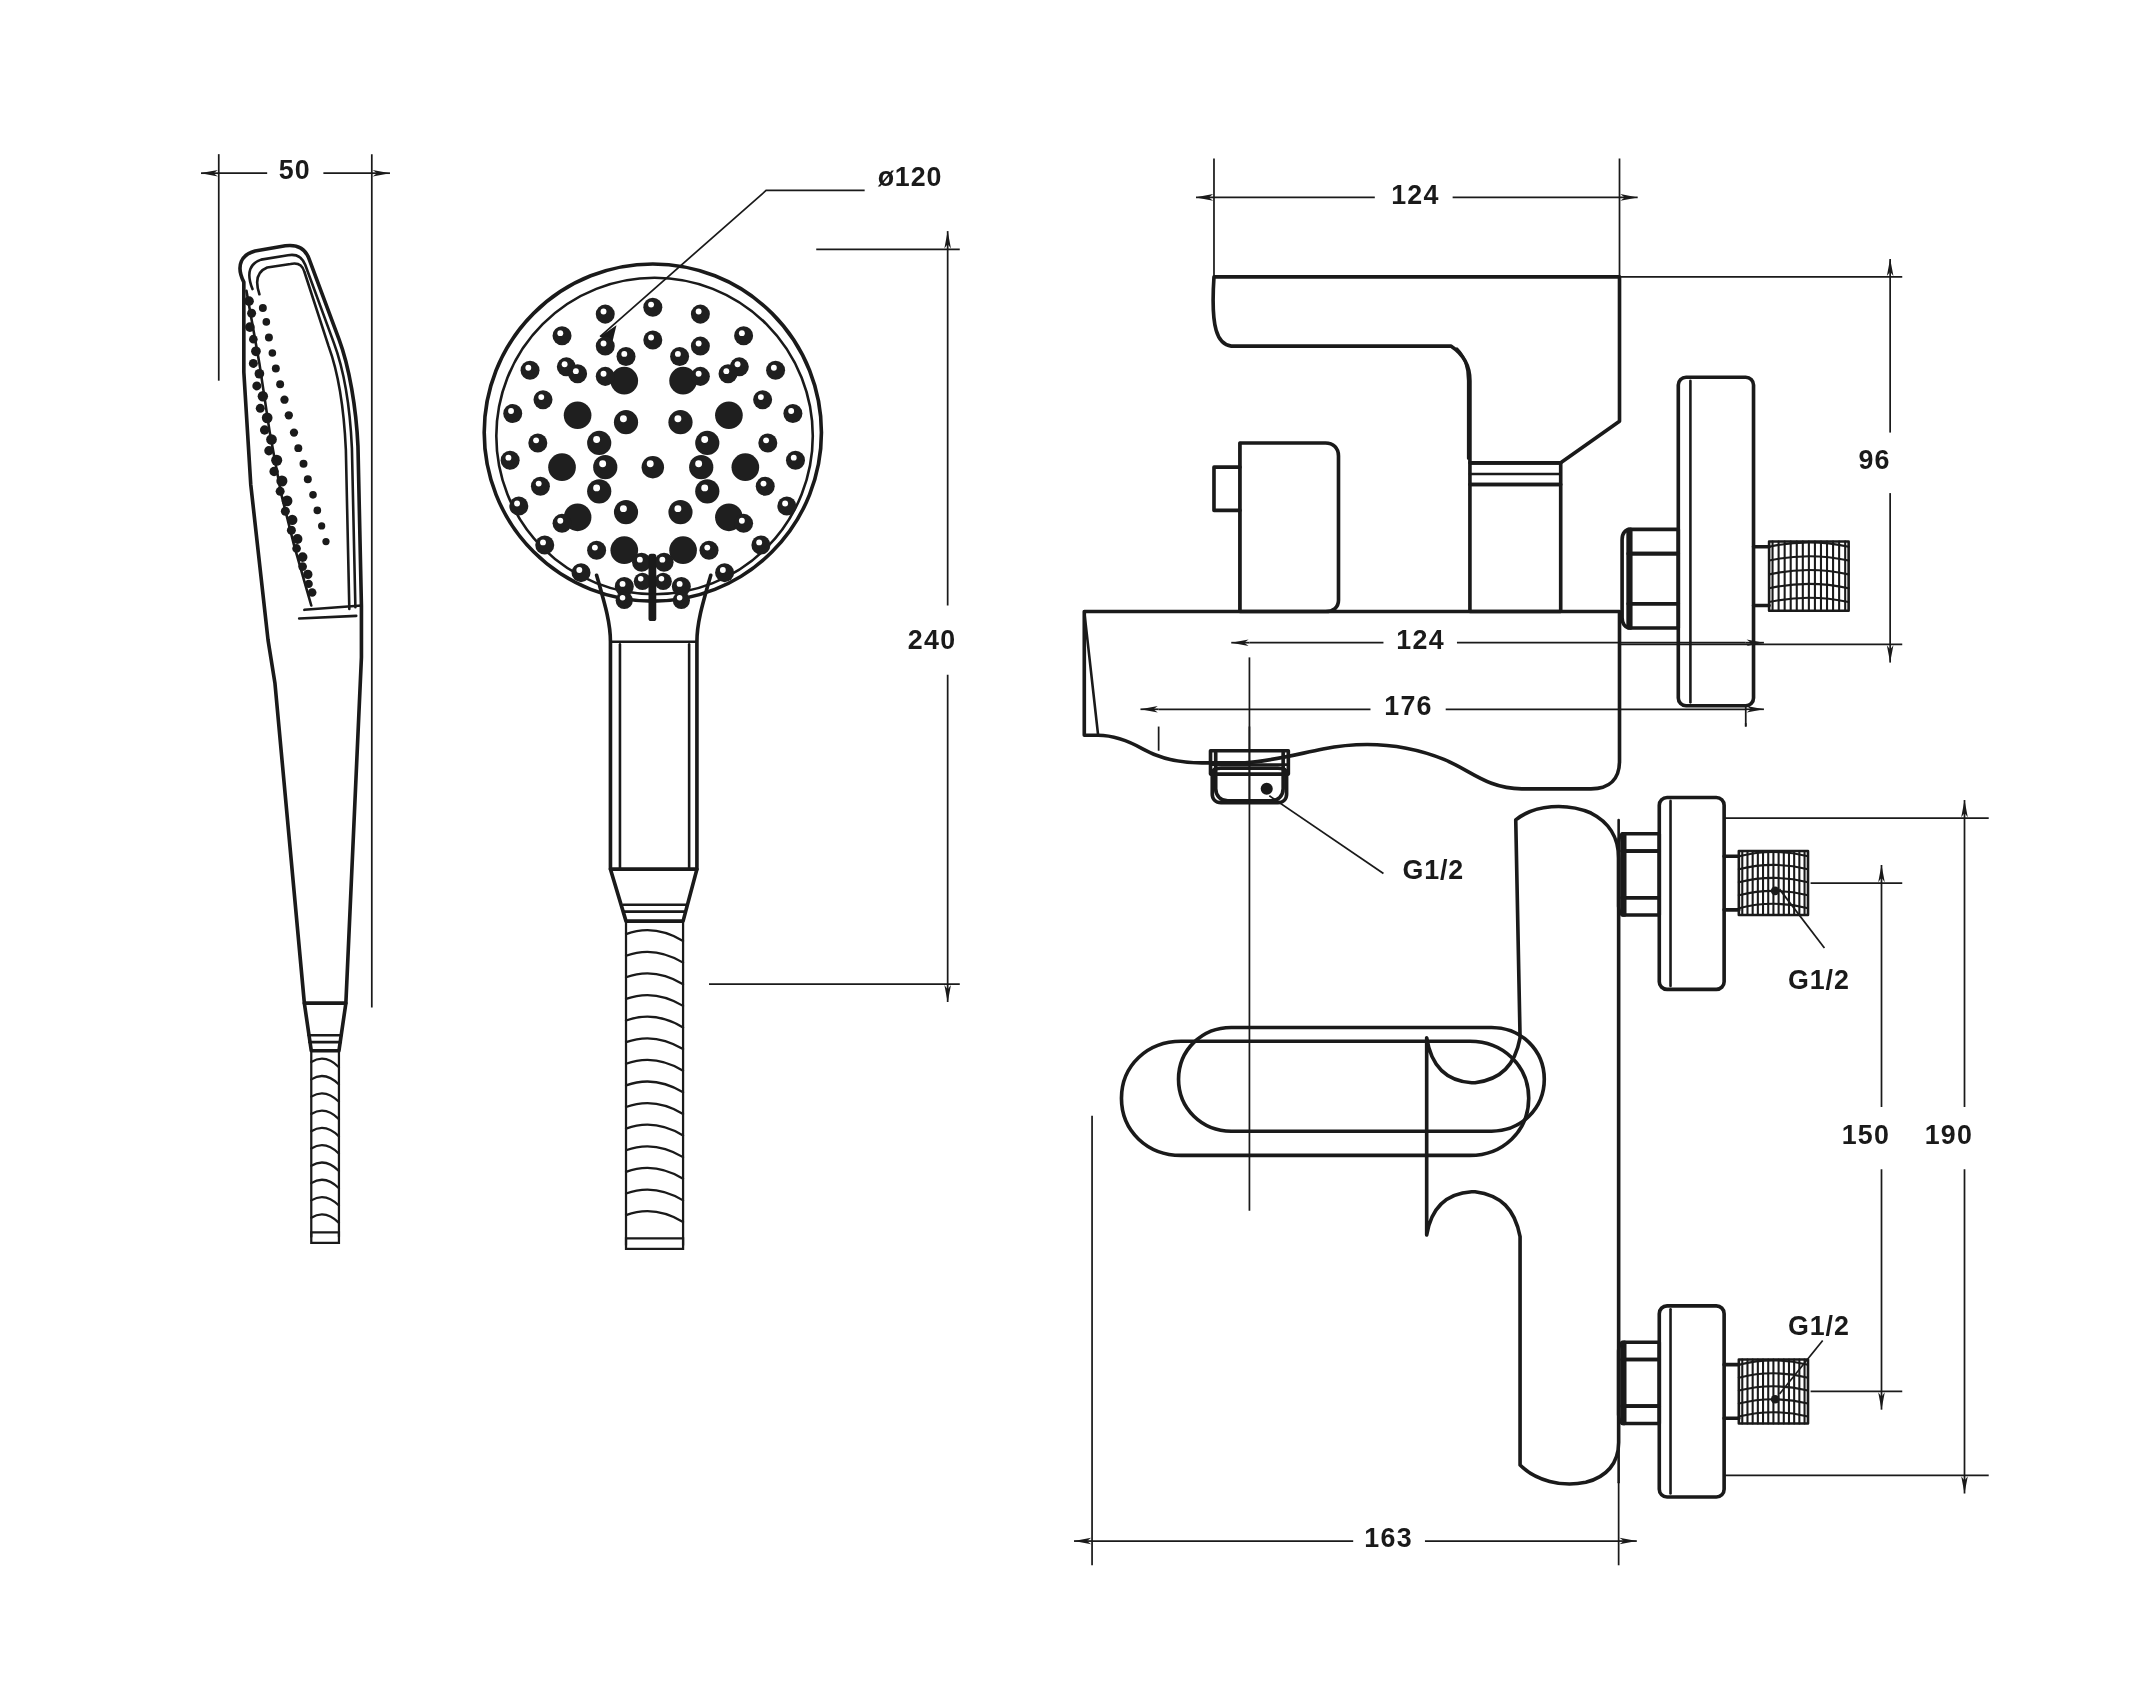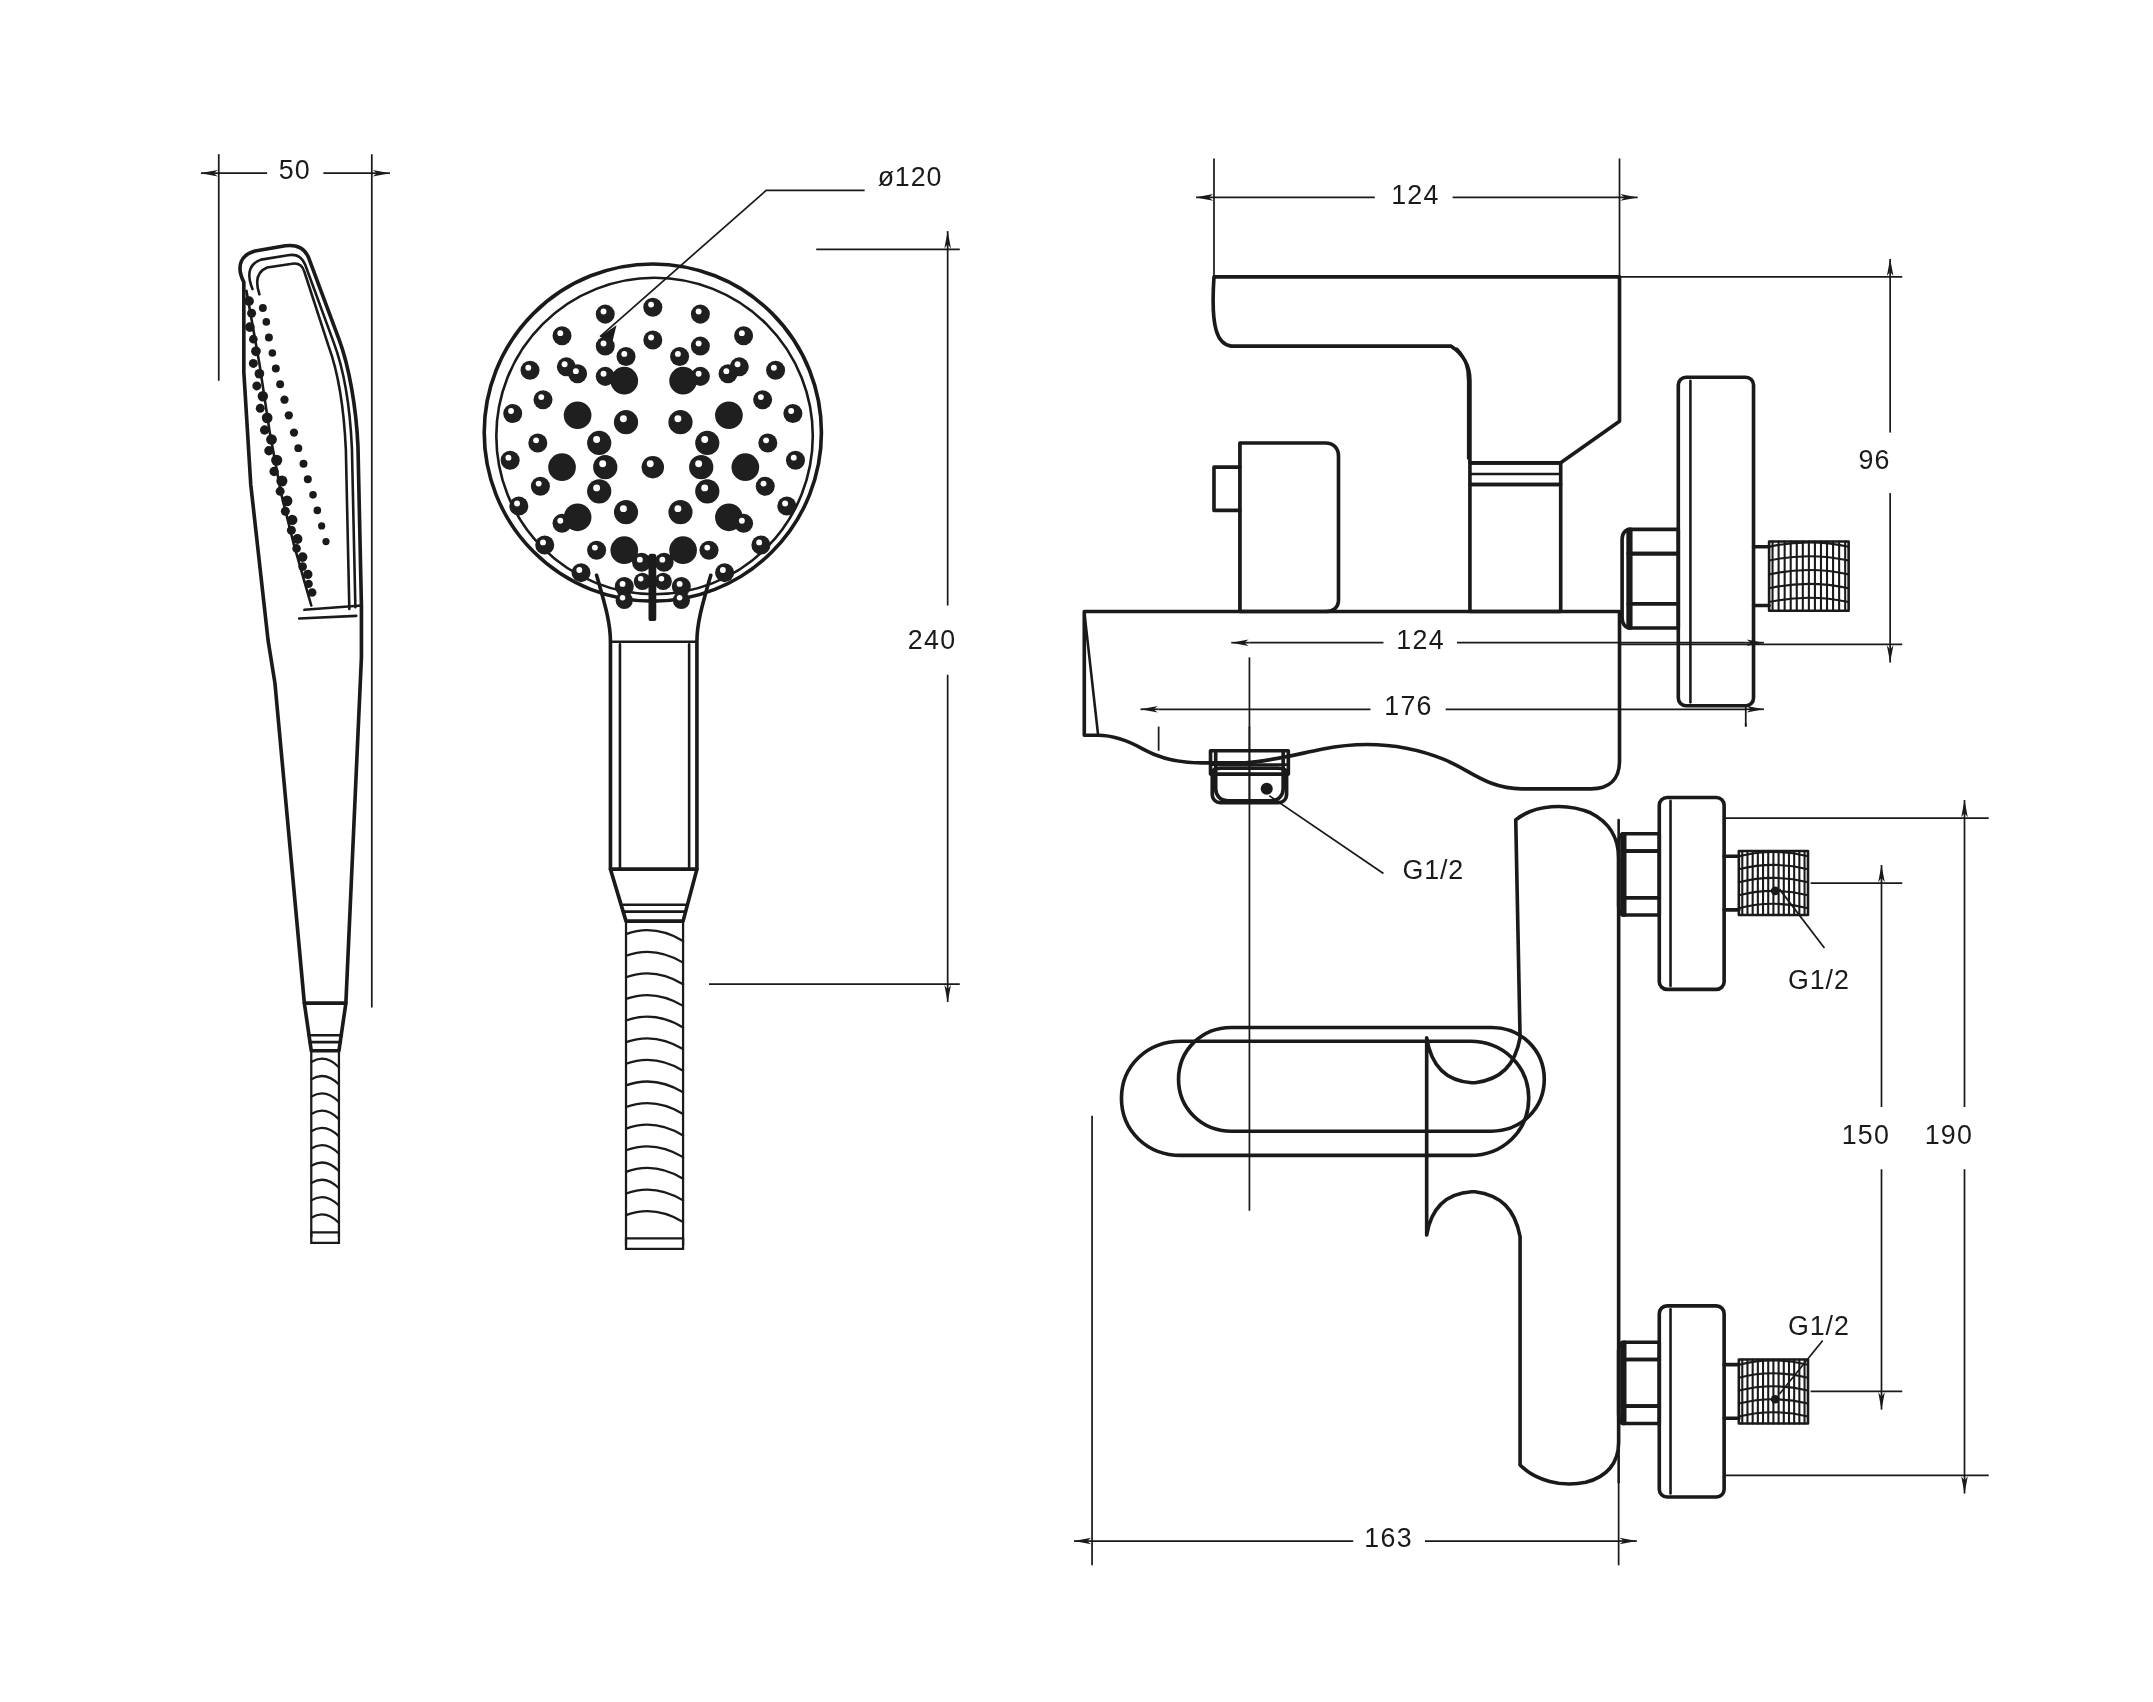--- a/index.html
+++ b/index.html
@@ -11,20 +11,21 @@
     width: 2153px;
     height: 1703px;
     font-family: "Liberation Sans", sans-serif;
     overflow: hidden;
   }
   #sheet {
     position: relative;
     width: 2153px;
     height: 1211px;
     background: #ffffff;
+    font-weight: bold;
   }
   svg#drawing {
     display: block;
     width: 2153px;
     height: 1703px;
   }
   .obj {
     fill: none;
     stroke: #1a1a1a;
     stroke-width: 4.2;

